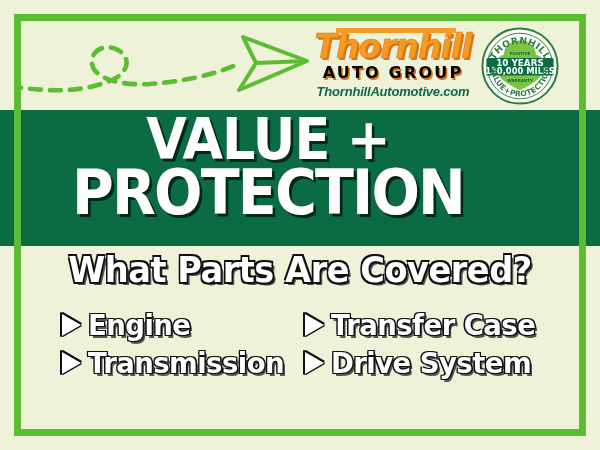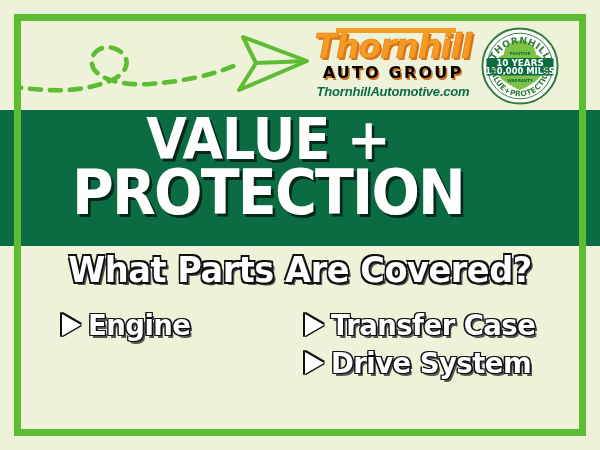--- a/index.html
+++ b/index.html
@@ -259,20 +259,24 @@
   </div>
 
   <div class="question">What Parts Are Covered?</div>
 
   <div class="parts">
     <div class="col col-left">
       <div class="part-item">
         <span class="bullet-tri"></span>
         <span class="part-label">Engine</span>
       </div>
+      <div class="part-item">
+        <span class="bullet-tri"></span>
+        <span class="part-label">Transmission</span>
+      </div>
     </div>
     <div class="col col-right">
       <div class="part-item">
         <span class="bullet-tri"></span>
         <span class="part-label">Transfer Case</span>
       </div>
       <div class="part-item">
         <span class="bullet-tri"></span>
         <span class="part-label">Drive System</span>
       </div>

